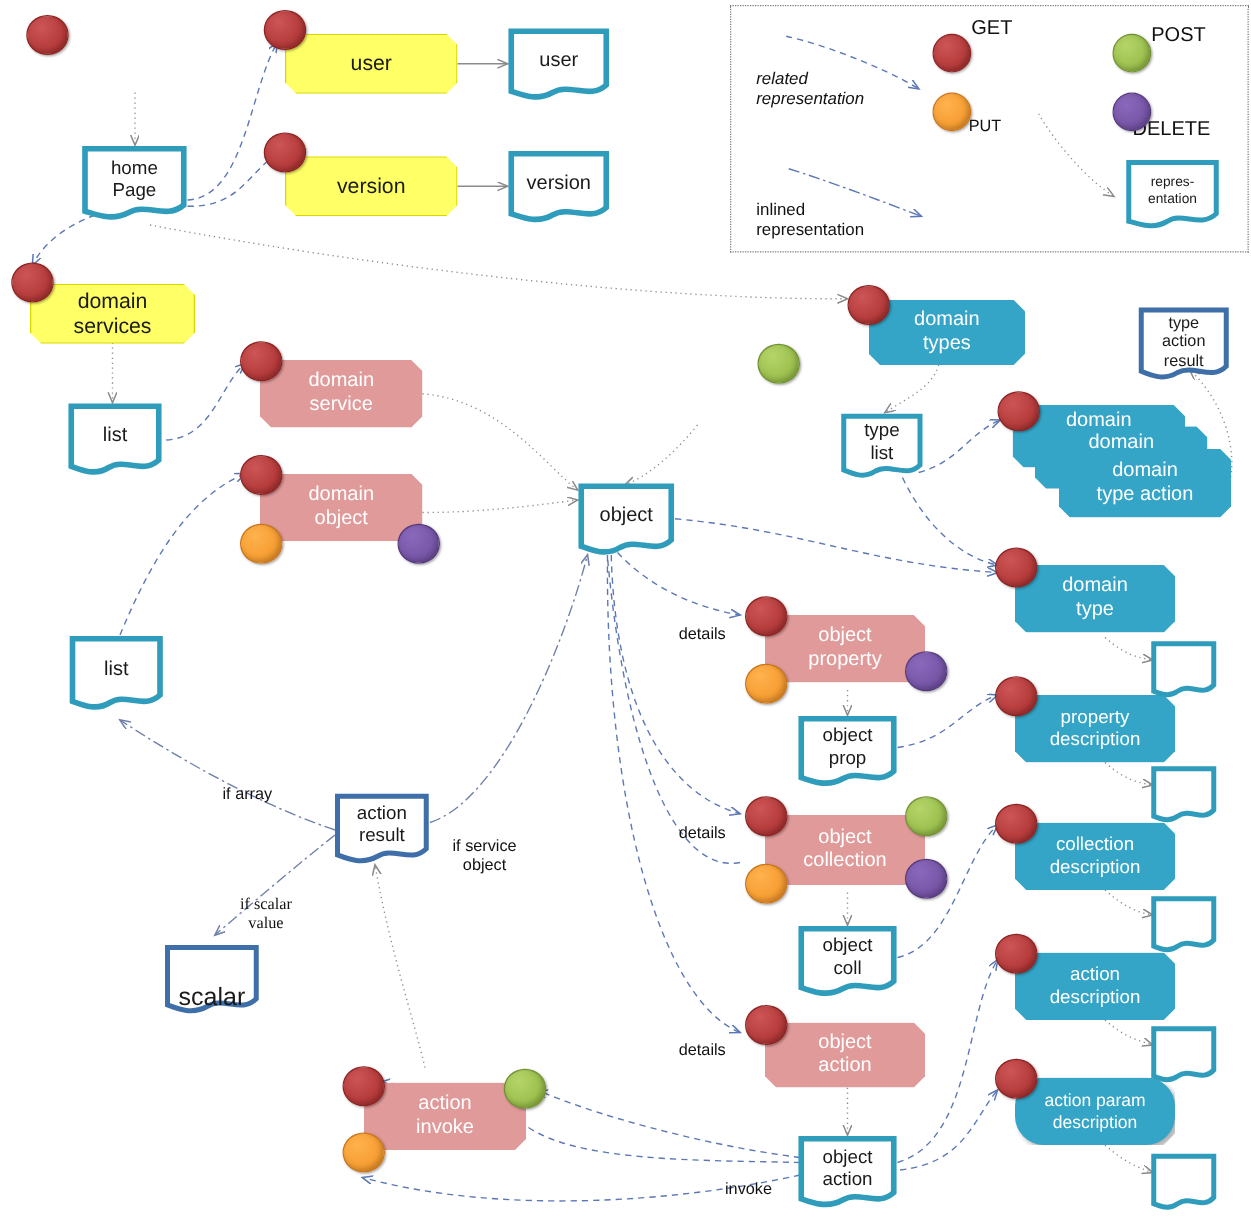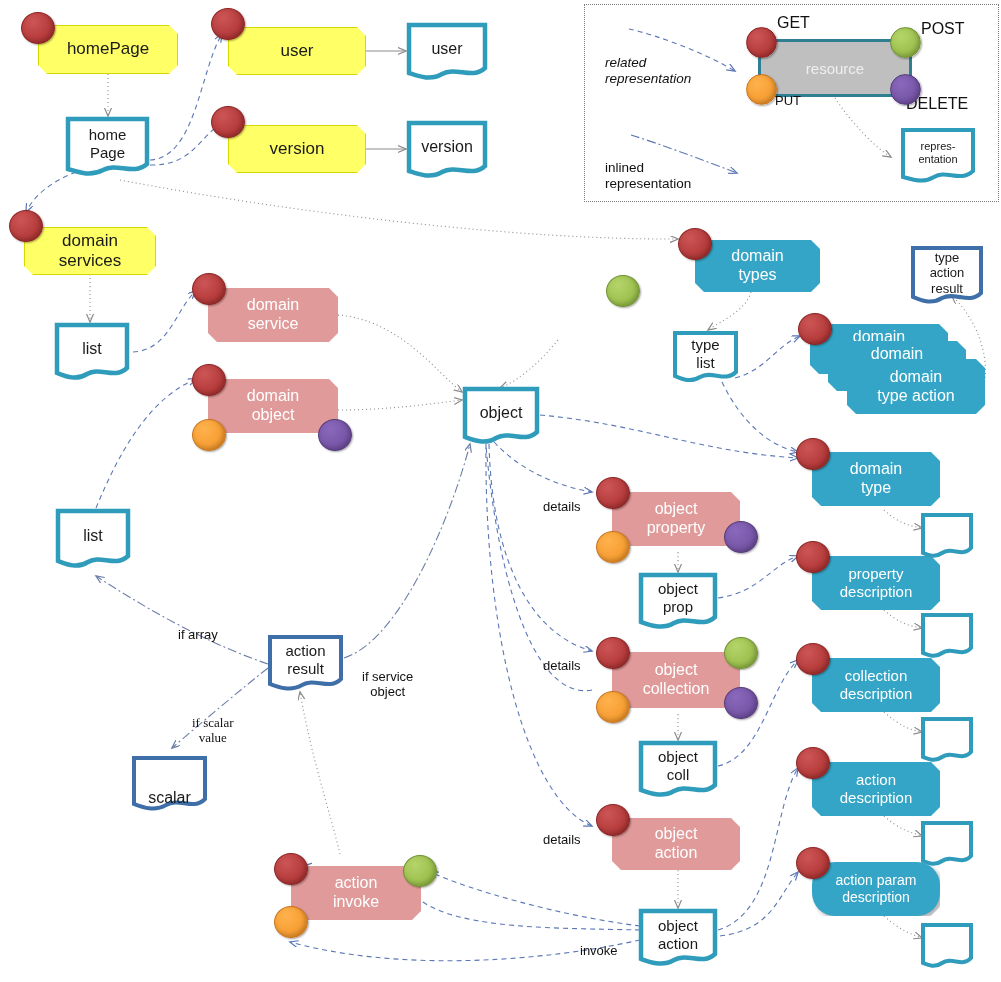--- a/index.html
+++ b/index.html
@@ -162,46 +162,40 @@
     </div>
 
     <svg style="position:absolute;left:0;top:0;width:413px;height:196px;">
       <g fill="none" stroke-width="1.1">
         <path d="M44,24 C72,30 120,48 150,66" stroke="#5b77b5" stroke-dasharray="5,4" marker-end="url(#ahB)"></path>
         <path d="M46,130 C78,140 118,155 152,168" stroke="#5b77b5" stroke-dasharray="9,3,2,3" marker-end="url(#ahB)"></path>
         <path d="M246,86 C258,108 286,140 306,152" stroke="#8b8b8b" stroke-dasharray="1,3" marker-end="url(#ahG)"></path>
       </g>
     </svg>
 
-    <div class="resource-rect" style="left:173px;top:34px;width:148px;height:52px;">
-      <span>resource</span>
-    </div>
     <div class="dot get" style="left:161px;top:22px;width:29px;height:29px;"></div>
     <div class="dot post" style="left:305px;top:22px;width:29px;height:29px;"></div>
     <div class="dot put" style="left:161px;top:69px;width:29px;height:29px;"></div>
     <div class="dot del" style="left:305px;top:69px;width:29px;height:29px;"></div>
     <div class="legtxt" style="left:192px;top:8px;font-size:16px;">GET</div>
     <div class="legtxt" style="left:336px;top:14px;font-size:16px;">POST</div>
     <div class="legtxt" style="left:190px;top:88px;font-size:13px;">PUT</div>
     <div class="legtxt" style="left:321px;top:89px;font-size:16px;">DELETE</div>
 
     <div class="doc" style="left:315px;top:122px;width:76px;height:58px;">
       <svg class="docsvg" viewBox="0 0 76 58" preserveAspectRatio="none">
         <path d="M3,3 H73 V44 C60,56 46,42 34,50 C22,57 12,52 3,50 Z" fill="#fff" stroke="#2f9cbb" stroke-width="4"></path>
       </svg>
       <div class="doctxt" style="font-size:11px;">
         <div>repres-</div>
         <div>entation</div>
       </div>
     </div>
   </div>
 
-  <div class="node res yellow" style="left:38px;top:25px;width:140px;height:49px;font-size:17px;">
-    <span>homePage</span>
-  </div>
   <div class="dot get" style="left:21px;top:12px;width:32px;height:30px;"></div>
 
   <div class="doc" style="left:65px;top:116px;width:85px;height:62px;">
     <svg class="docsvg" viewBox="0 0 85 62" preserveAspectRatio="none">
       <path d="M3,3 H82 V48 C68,60 52,46 38,54 C25,61 13,56 3,53 Z" fill="#fff" stroke="#2f9cbb" stroke-width="4.5"></path>
     </svg>
     <div class="doctxt" style="font-size:15px;text-align:center;">
       <div>home</div>
       <div>Page</div>
     </div>
@@ -434,21 +428,21 @@
     <div class="doctxt" style="font-size:15px;">
       <div>action</div>
       <div>result</div>
     </div>
   </div>
 
   <div class="doc" style="left:131px;top:755px;width:77px;height:57px;">
     <svg class="docsvg" viewBox="0 0 77 57" preserveAspectRatio="none">
       <path d="M3,3 H74 V44 C62,56 48,42 35,50 C23,57 11,52 3,49 Z" fill="#fff" stroke="#3e6fa8" stroke-width="4"></path>
     </svg>
-    <div class="doctxt" style="font-size:16px;margin-top:34px;">scalar</div>
+    <div class="doctxt" style="font-size:20px;margin-top:34px;">scalar</div>
   </div>
 
   <div class="node res pink" style="left:291px;top:866px;width:130px;height:54px;font-size:16px;flex-direction:column;">
     <span>action</span>
     <span>invoke</span>
   </div>
   <div class="dot get" style="left:274px;top:853px;width:32px;height:30px;"></div>
   <div class="dot post" style="left:403px;top:855px;width:32px;height:30px;"></div>
   <div class="dot put" style="left:274px;top:906px;width:32px;height:30px;"></div>
 

